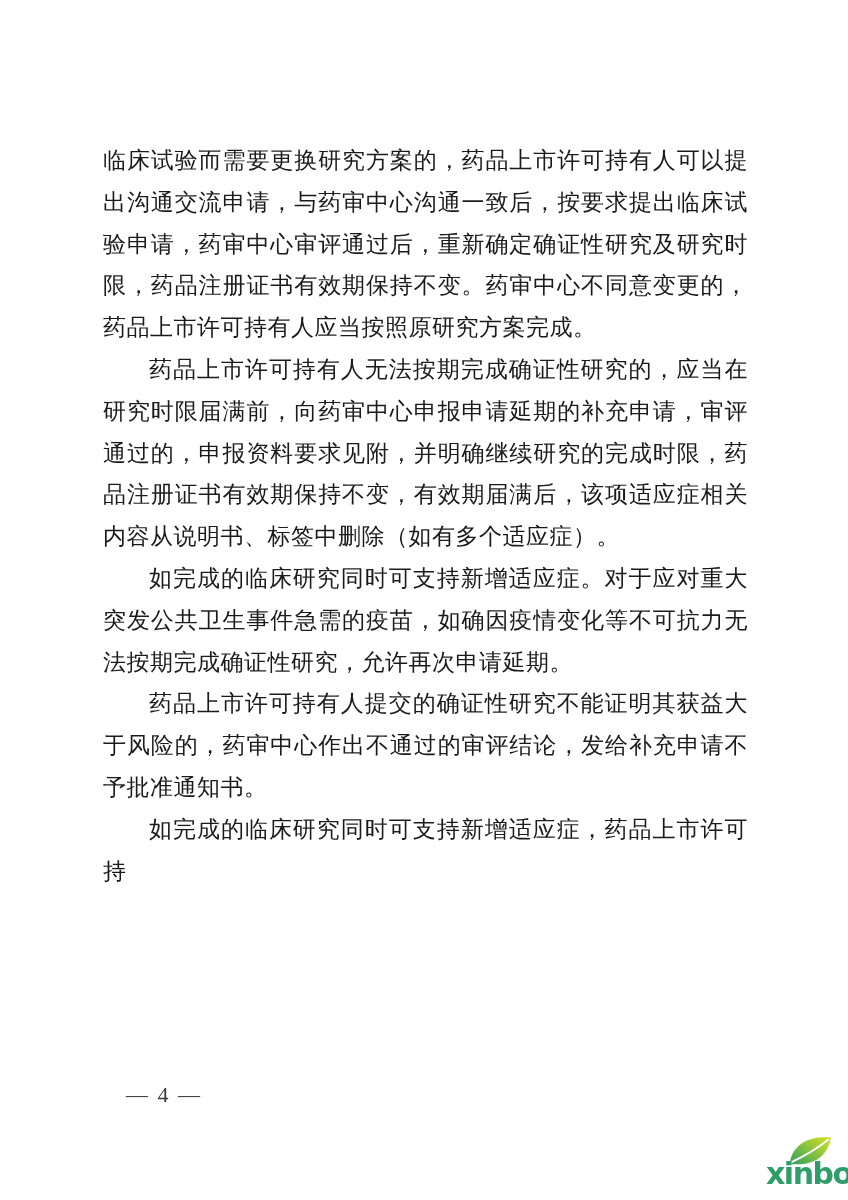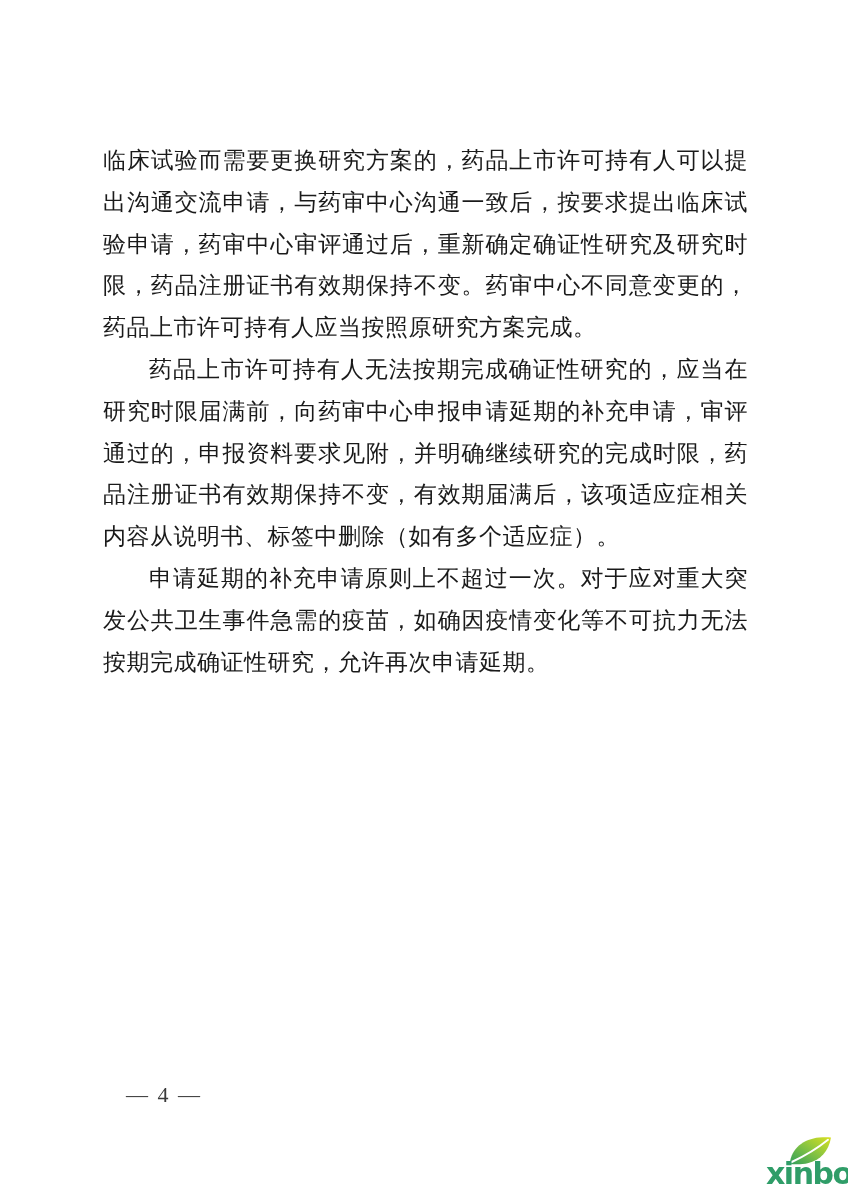--- a/index.html
+++ b/index.html
@@ -73,21 +73,23 @@
   }
 </style>
 </head>
 <body>
 
 <div class="page">
 
   <div class="document-body">
     <p class="continuation">临床试验而需要更换研究方案的，药品上市许可持有人可以提出沟通交流申请，与药审中心沟通一致后，按要求提出临床试验申请，药审中心审评通过后，重新确定确证性研究及研究时限，药品注册证书有效期保持不变。药审中心不同意变更的，药品上市许可持有人应当按照原研究方案完成。</p>
     <p>药品上市许可持有人无法按期完成确证性研究的，应当在研究时限届满前，向药审中心申报申请延期的补充申请，审评通过的，申报资料要求见附，并明确继续研究的完成时限，药品注册证书有效期保持不变，有效期届满后，该项适应症相关内容从说明书、标签中删除（如有多个适应症）。</p>
-    <p>申请延期的补充申请原则上不超过一次。对于应对重大突发公共卫生事件急需的疫苗，如确因疫情变化等不可抗力无法按期完成确证性研究，允许再次申请延期。</p>
+    <p>如完成的临床研究同时可支持新增适应症。对于应对重大突发公共卫生事件急需的疫苗，如确因疫情变化等不可抗力无法按期完成确证性研究，允许再次申请延期。</p>
+    <p>药品上市许可持有人提交的确证性研究不能证明其获益大于风险的，药审中心作出不通过的审评结论，发给补充申请不予批准通知书。</p>
+    <p>如完成的临床研究同时可支持新增适应症，药品上市许可持</p>
   </div>
 
   <div class="page-number">— 4 —</div>
 
   <div class="watermark">
     <svg class="leaf" viewBox="0 0 60 40" xmlns="http://www.w3.org/2000/svg">
       <defs>
         <linearGradient id="leafGrad" x1="0%" y1="100%" x2="100%" y2="0%">
           <stop offset="0%" stop-color="#2f9e5b"></stop>
           <stop offset="55%" stop-color="#8cc63f"></stop>

